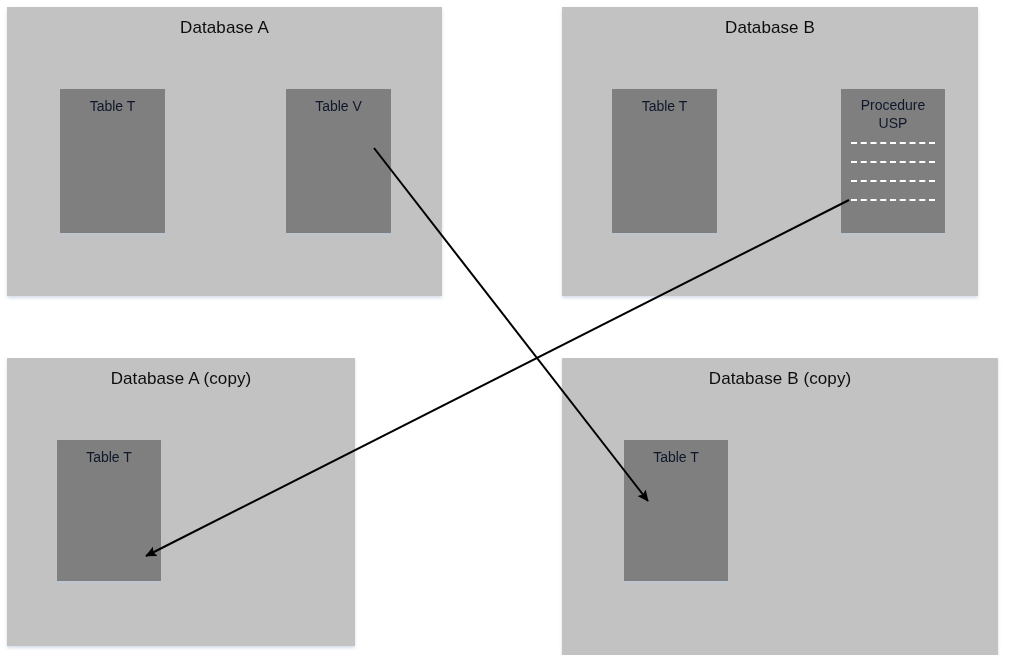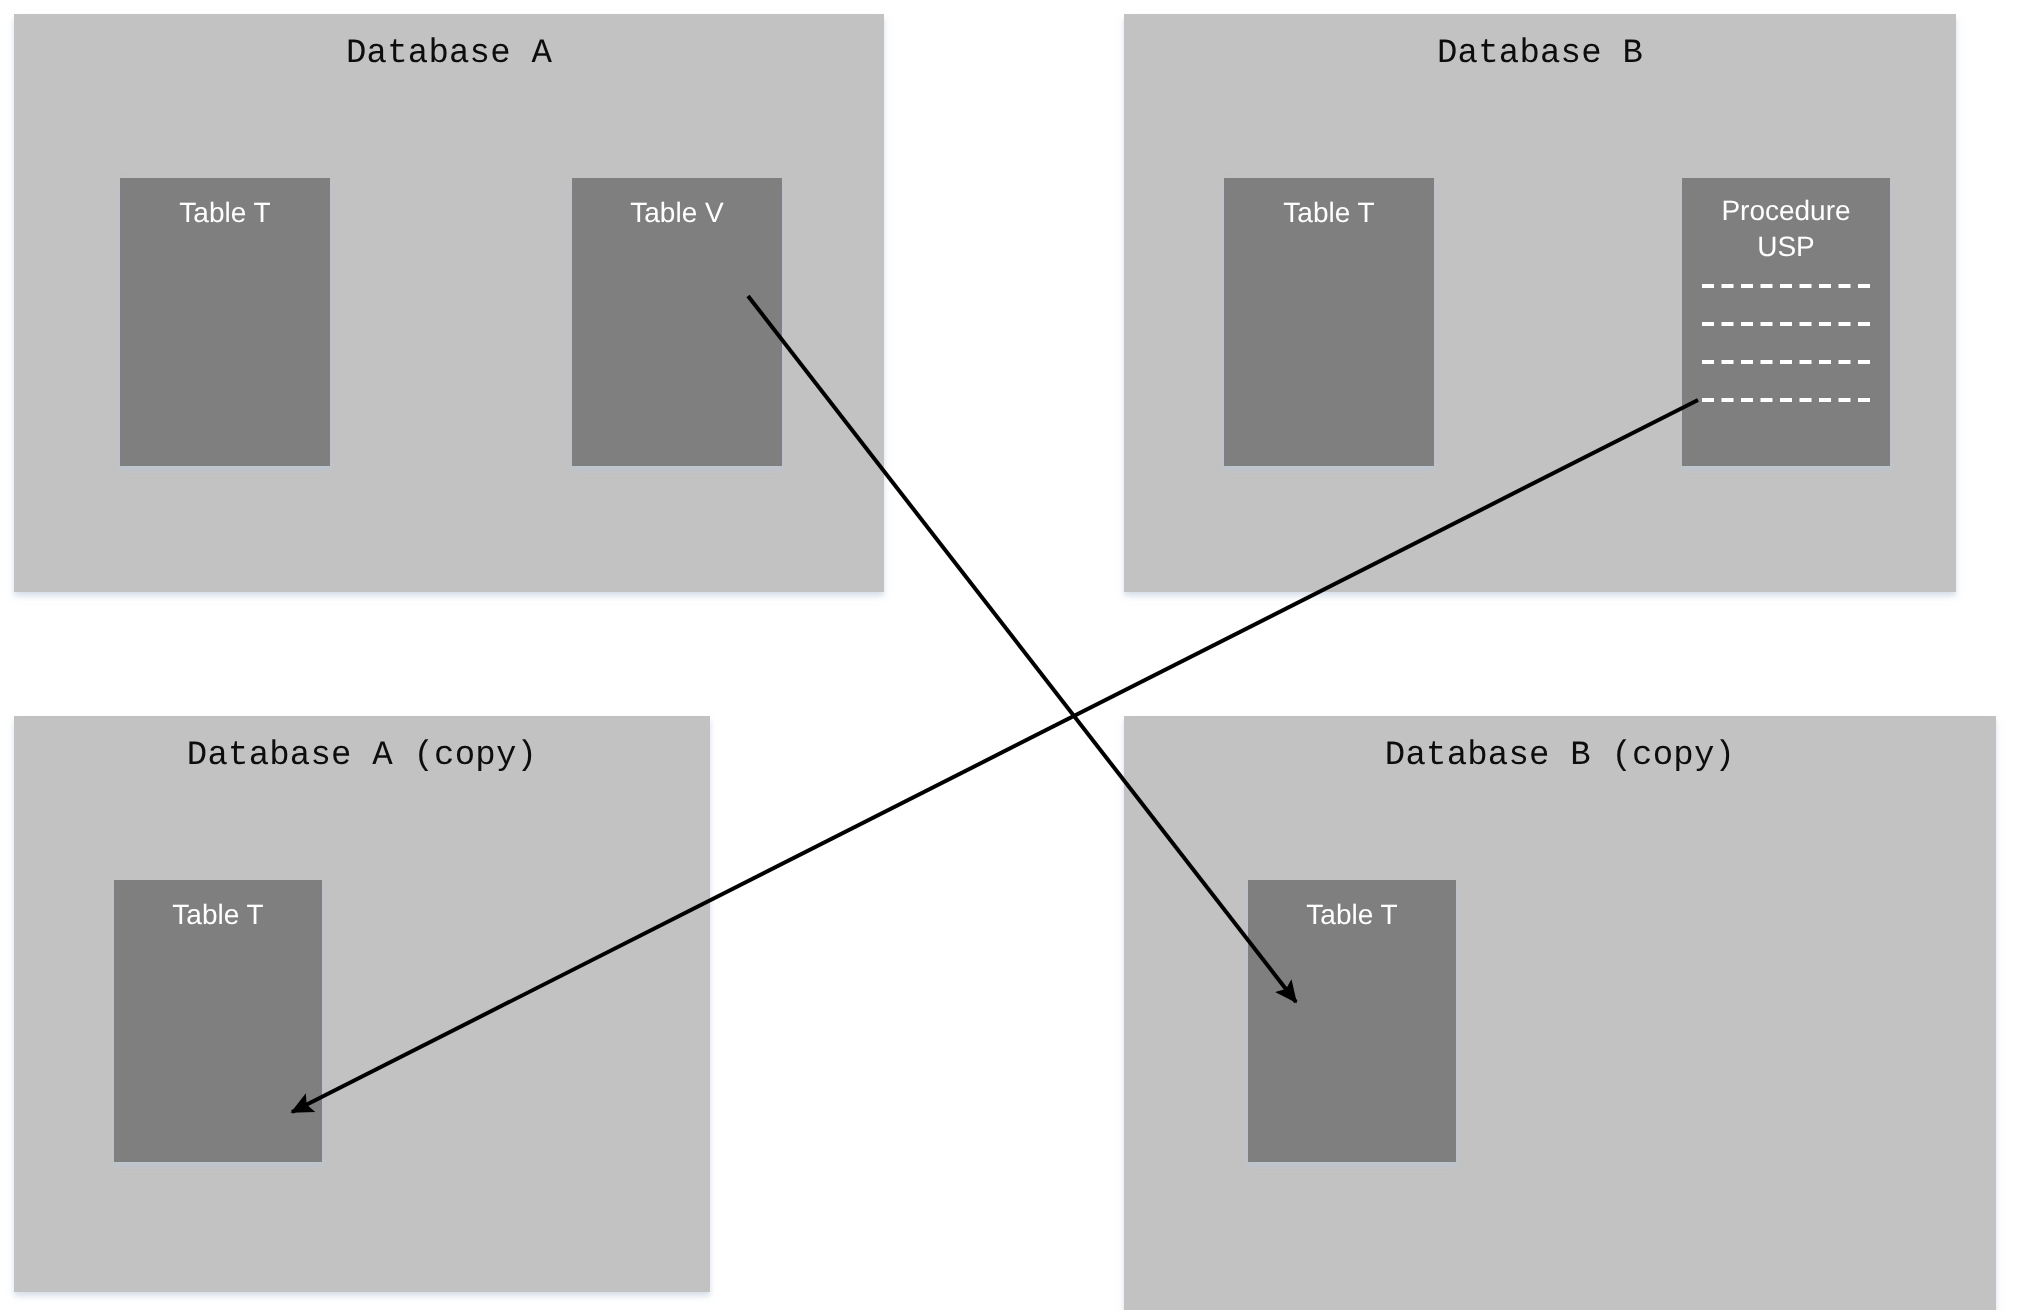--- a/index.html
+++ b/index.html
@@ -23,37 +23,37 @@
     box-shadow: 0 2px 3px rgba(180, 195, 215, 0.55);
   }
   .db-title {
     position: absolute;
     left: 0;
     right: 0;
     top: 11px;
     text-align: center;
     font-size: 17px;
     color: #0d0d0d;
-    font-family: Liberation Mono, monospace;
+    font-family: Liberation Sans, sans-serif;
     letter-spacing: 0.1px;
     line-height: 20px;
   }
   .obj-box {
     position: absolute;
     background: #7f7f7f;
     box-shadow: 0 2px 3px rgba(185, 200, 220, 0.6);
   }
   .obj-label {
     position: absolute;
     left: 0;
     right: 0;
     top: 9px;
     text-align: center;
     font-size: 14px;
-    color: #ffffff;
+    color: #0f172a;
     line-height: 17px;
     font-family: "Liberation Sans", sans-serif;
   }
   .obj-label.two-line {
     top: 7px;
     line-height: 18px;
   }
   .code-lines {
     position: absolute;
     left: 10px;

